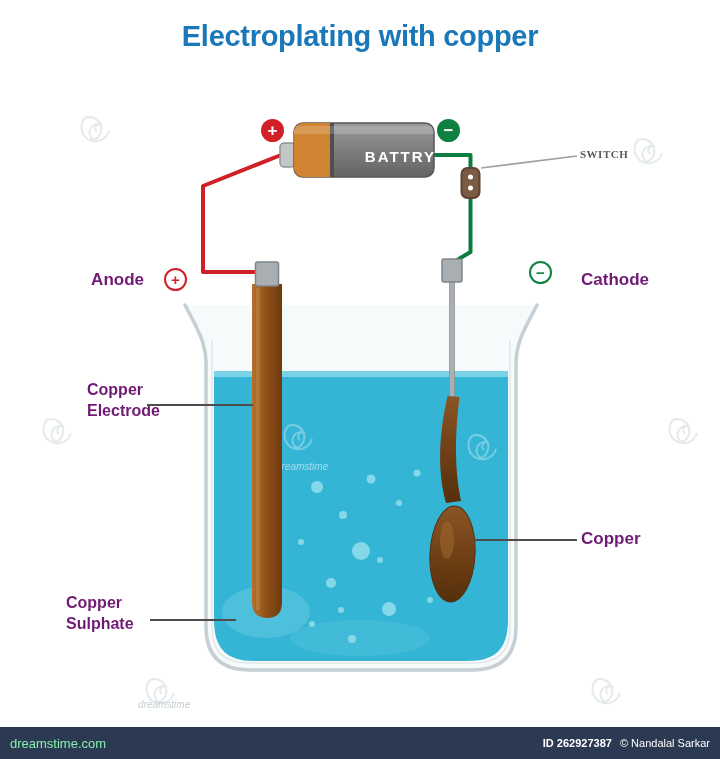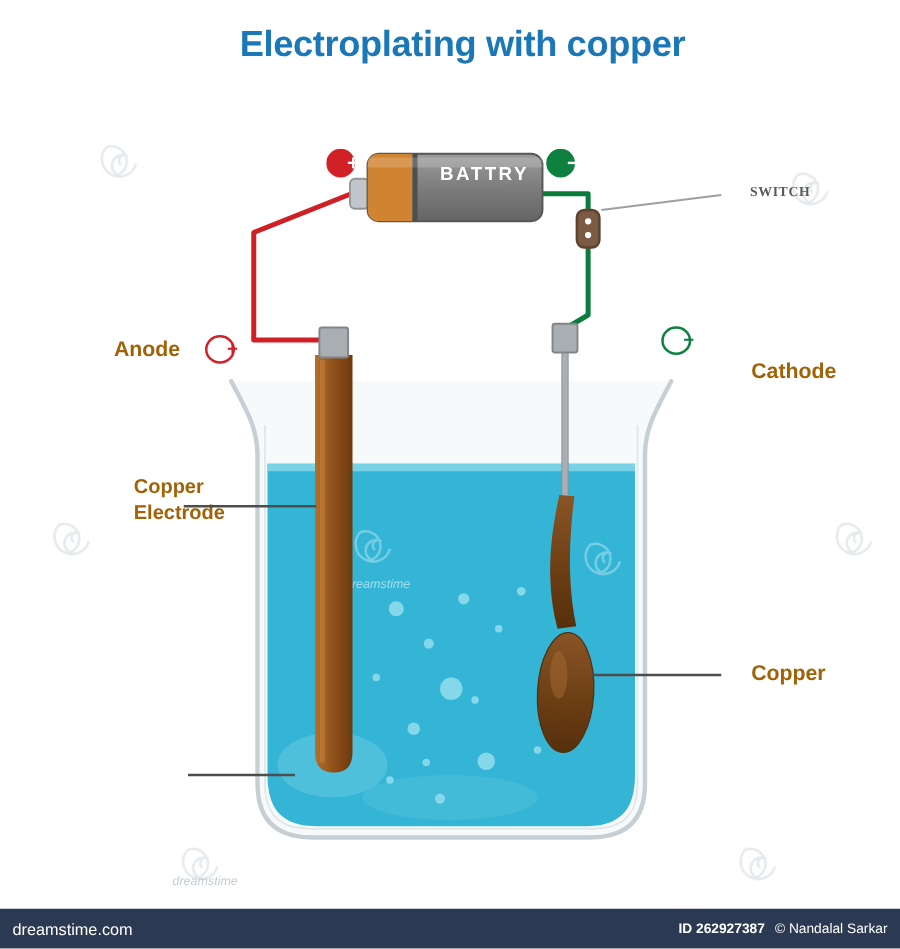--- a/index.html
+++ b/index.html
@@ -1,47 +1,47 @@
 <!DOCTYPE html>
 <html><head>
 <meta charset="utf-8">
 <style>
   * { margin:0; padding:0; box-sizing:border-box; }
   html,body { background:#ffffff; font-family:"Liberation Sans", sans-serif; }
   .canvas { position:relative; width:720px; height:759px; background:#ffffff; overflow:hidden; }
-  .abs { position:absolute;padding-left:20px; }
+  .abs { position:absolute; }
   svg.layer { position:absolute; left:0; top:0; }
 
   .title { top:20px; left:0; width:720px; text-align:center; font-size:29px; font-weight:bold; color:#1a78b8; letter-spacing:-0.3px; }
 
-  .batt-label { left:332px; top:131px; width:104px; text-align:left; color:#ffffff; font-weight:bold; font-size:15px; letter-spacing:2px; }
+  .batt-label { left:332px; top:148px; width:104px; text-align:right; color:#ffffff; font-weight:bold; font-size:15px; letter-spacing:2px; }
   .switch-label { left:580px; top:148px; font-size:11px; font-weight:bold; color:#5a5a5a; letter-spacing:0.5px;font-family:Liberation Serif, serif; }
 
   .terminal { width:23px; height:23px; border-radius:50%; color:#fff; font-weight:bold; font-size:17px; display:flex; align-items:center; justify-content:center; line-height:1; }
   .terminal.pos { left:261px; top:119px; background:#d22027; }
   .terminal.neg { left:437px; top:119px; background:#0e8040; }
 
   .ring { width:23px; height:23px; border-radius:50%; background:#ffffff; font-weight:bold; font-size:15px; display:flex; align-items:center; justify-content:center; line-height:1; }
   .ring.anode   { left:164px; top:268px; border:2.5px solid #d22027; color:#d22027; }
   .ring.cathode { left:529px; top:261px; border:2.5px solid #0e8040; color:#0e8040; }
 
-  .part-label { color:#a16207; font-weight:bold; font-size:17px; }
+  .part-label { color:#701a75; font-weight:bold; font-size:17px; }
   .lbl-anode    { left:58px;  top:270px; width:86px; text-align:right; }
-  .lbl-cathode  { left:581px; top:287px; }
+  .lbl-cathode  { left:581px; top:270px; }
   .lbl-ce       { left:66px;  top:379px; width:92px; font-size:16px; line-height:21px;margin-left:21px; }
   .lbl-cs       { left:66px;  top:592px; width:92px; font-size:16px; line-height:21px; }
   .lbl-spoon    { left:581px; top:529px; }
 
   .pointer-line { height:2px; background:#4d4d4d; }
   .pl-ce    { left:147px; top:404px; width:106px; }
   .pl-cs    { left:150px; top:619px; width:86px; }
   .pl-spoon { left:473px; top:539px; width:104px; }
 
   .footer-bar { left:0; bottom:0; width:720px; height:32px; background:#2b3a52; display:flex; align-items:center; justify-content:space-between; padding:0 10px; }
-  .footer-site { color:#ffffff; font-size:13px; }
+  .footer-site { color:#86efac; font-size:13px; }
   .footer-credit { color:#ffffff; font-size:11px; }
   .footer-credit .id { font-weight:bold; margin-right:5px; }
 </style>
 </head>
 <body>
 
 <div class="canvas">
 
   <svg class="layer" width="720" height="759" viewBox="0 0 720 759">
     <defs>
@@ -152,20 +152,21 @@
   <div class="abs switch-label">SWITCH</div>
 
   <div class="abs part-label lbl-anode">Anode</div>
   <div class="abs ring anode">+</div>
   <div class="abs part-label lbl-cathode">Cathode</div>
   <div class="abs ring cathode">−</div>
 
   <div class="abs part-label lbl-ce">Copper Electrode</div>
   <div class="abs pointer-line pl-ce"></div>
 
+  <div class="abs part-label lbl-cs">Copper Sulphate</div>
   <div class="abs pointer-line pl-cs"></div>
 
   <div class="abs part-label lbl-spoon">Copper</div>
   <div class="abs pointer-line pl-spoon"></div>
 
   <div class="abs footer-bar">
     <span class="footer-site">dreamstime.com</span>
     <span class="footer-credit">
       <span class="id">ID 262927387</span>
       <span>© Nandalal Sarkar</span>

